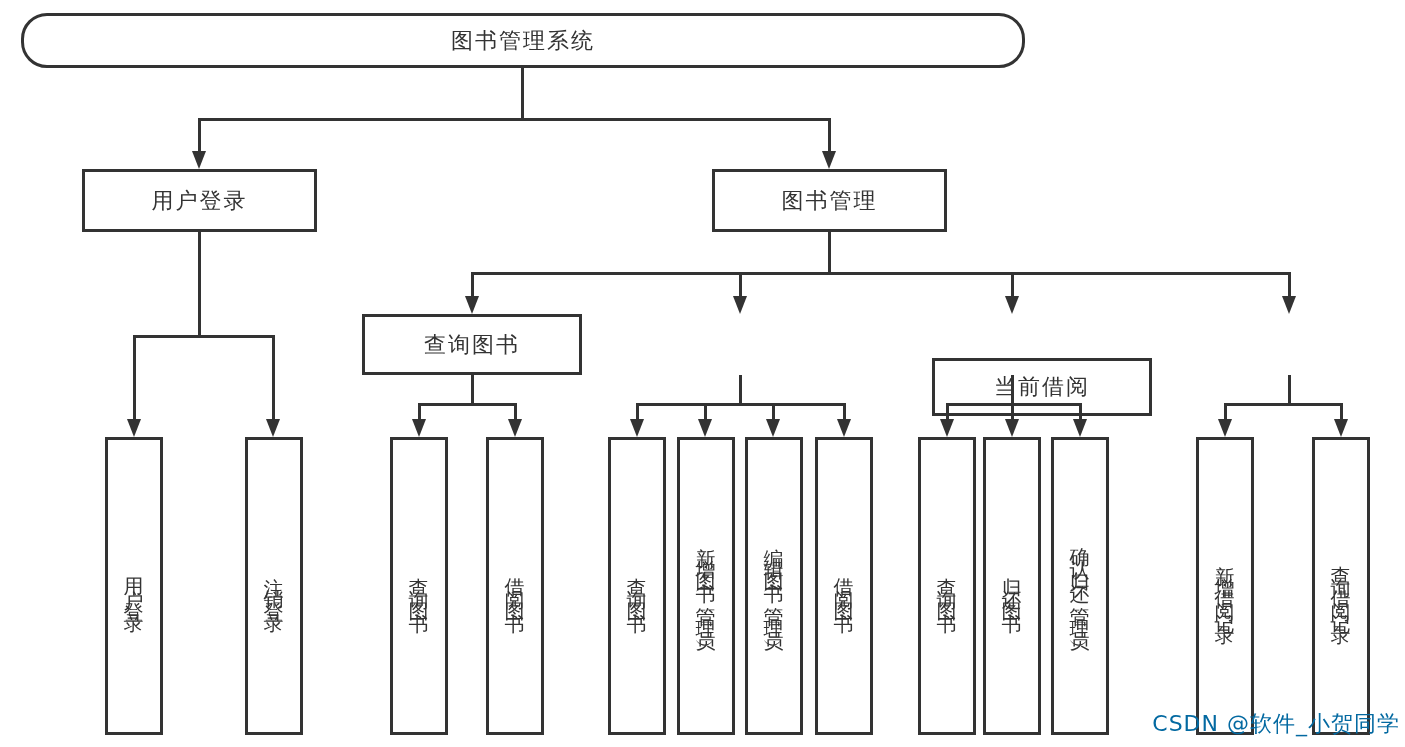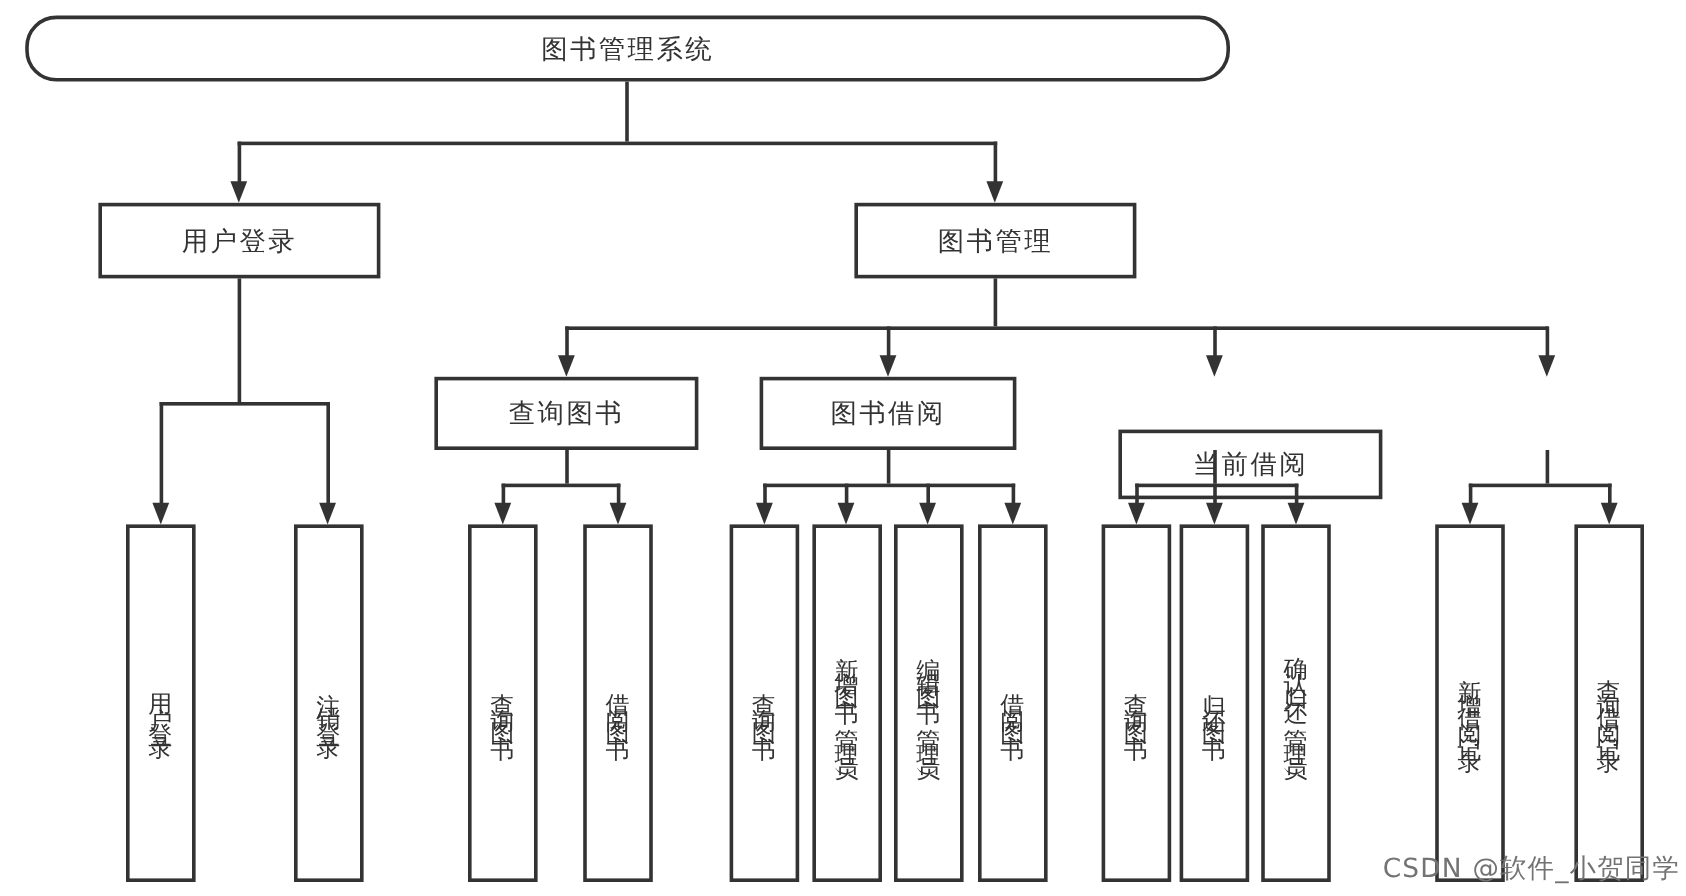--- a/index.html
+++ b/index.html
@@ -16,21 +16,21 @@
     writing-mode:vertical-rl;text-orientation:mixed;
     font-size:20px;color:#333333;letter-spacing:12px;line-height:1;white-space:nowrap;
   }
   .line{position:absolute;background:#333333;}
   .arrow{
     position:absolute;width:0;height:0;
     border-left:7px solid transparent;border-right:7px solid transparent;
     border-top:18px solid #333333;
   }
   .watermark{
-    position:absolute;right:5px;bottom:8px;font-size:22px;color:#737373;
+    position:absolute;right:5px;bottom:8px;font-size:22px;color:#0369a1;
     letter-spacing:1px;white-space:nowrap;
   }
 </style>
 </head>
 <body>
 
 <div class="canvas">
 
   <div class="box" style="left:21px;top:13px;width:1004px;height:55px;border-radius:26px;">
     <span class="hlabel">图书管理系统</span>
@@ -63,23 +63,20 @@
   <div class="arrow" style="left:465px;top:296px;"></div>
   <div class="line" style="left:739px;top:272px;width:3px;height:25px;"></div>
   <div class="arrow" style="left:733px;top:296px;"></div>
   <div class="line" style="left:1011px;top:272px;width:3px;height:25px;"></div>
   <div class="arrow" style="left:1005px;top:296px;"></div>
   <div class="line" style="left:1288px;top:272px;width:3px;height:25px;"></div>
   <div class="arrow" style="left:1282px;top:296px;"></div>
 
   <div class="box" style="left:362px;top:314px;width:220px;height:61px;">
     <span class="hlabel">查询图书</span>
-  </div>
-  <div class="box" style="left:633px;top:314px;width:214px;height:61px;">
-    <span class="hlabel">图书借阅</span>
   </div>
   <div class="box" style="left:932px;top:314px;width:220px;height:58px;margin-top:44px;">
     <span class="hlabel">当前借阅</span>
   </div>
 
   <div class="line" style="left:471px;top:375px;width:3px;height:28px;"></div>
   <div class="line" style="left:418px;top:403px;width:99px;height:3px;"></div>
   <div class="line" style="left:418px;top:403px;width:3px;height:17px;"></div>
   <div class="arrow" style="left:412px;top:419px;"></div>
   <div class="line" style="left:514px;top:403px;width:3px;height:17px;"></div>

